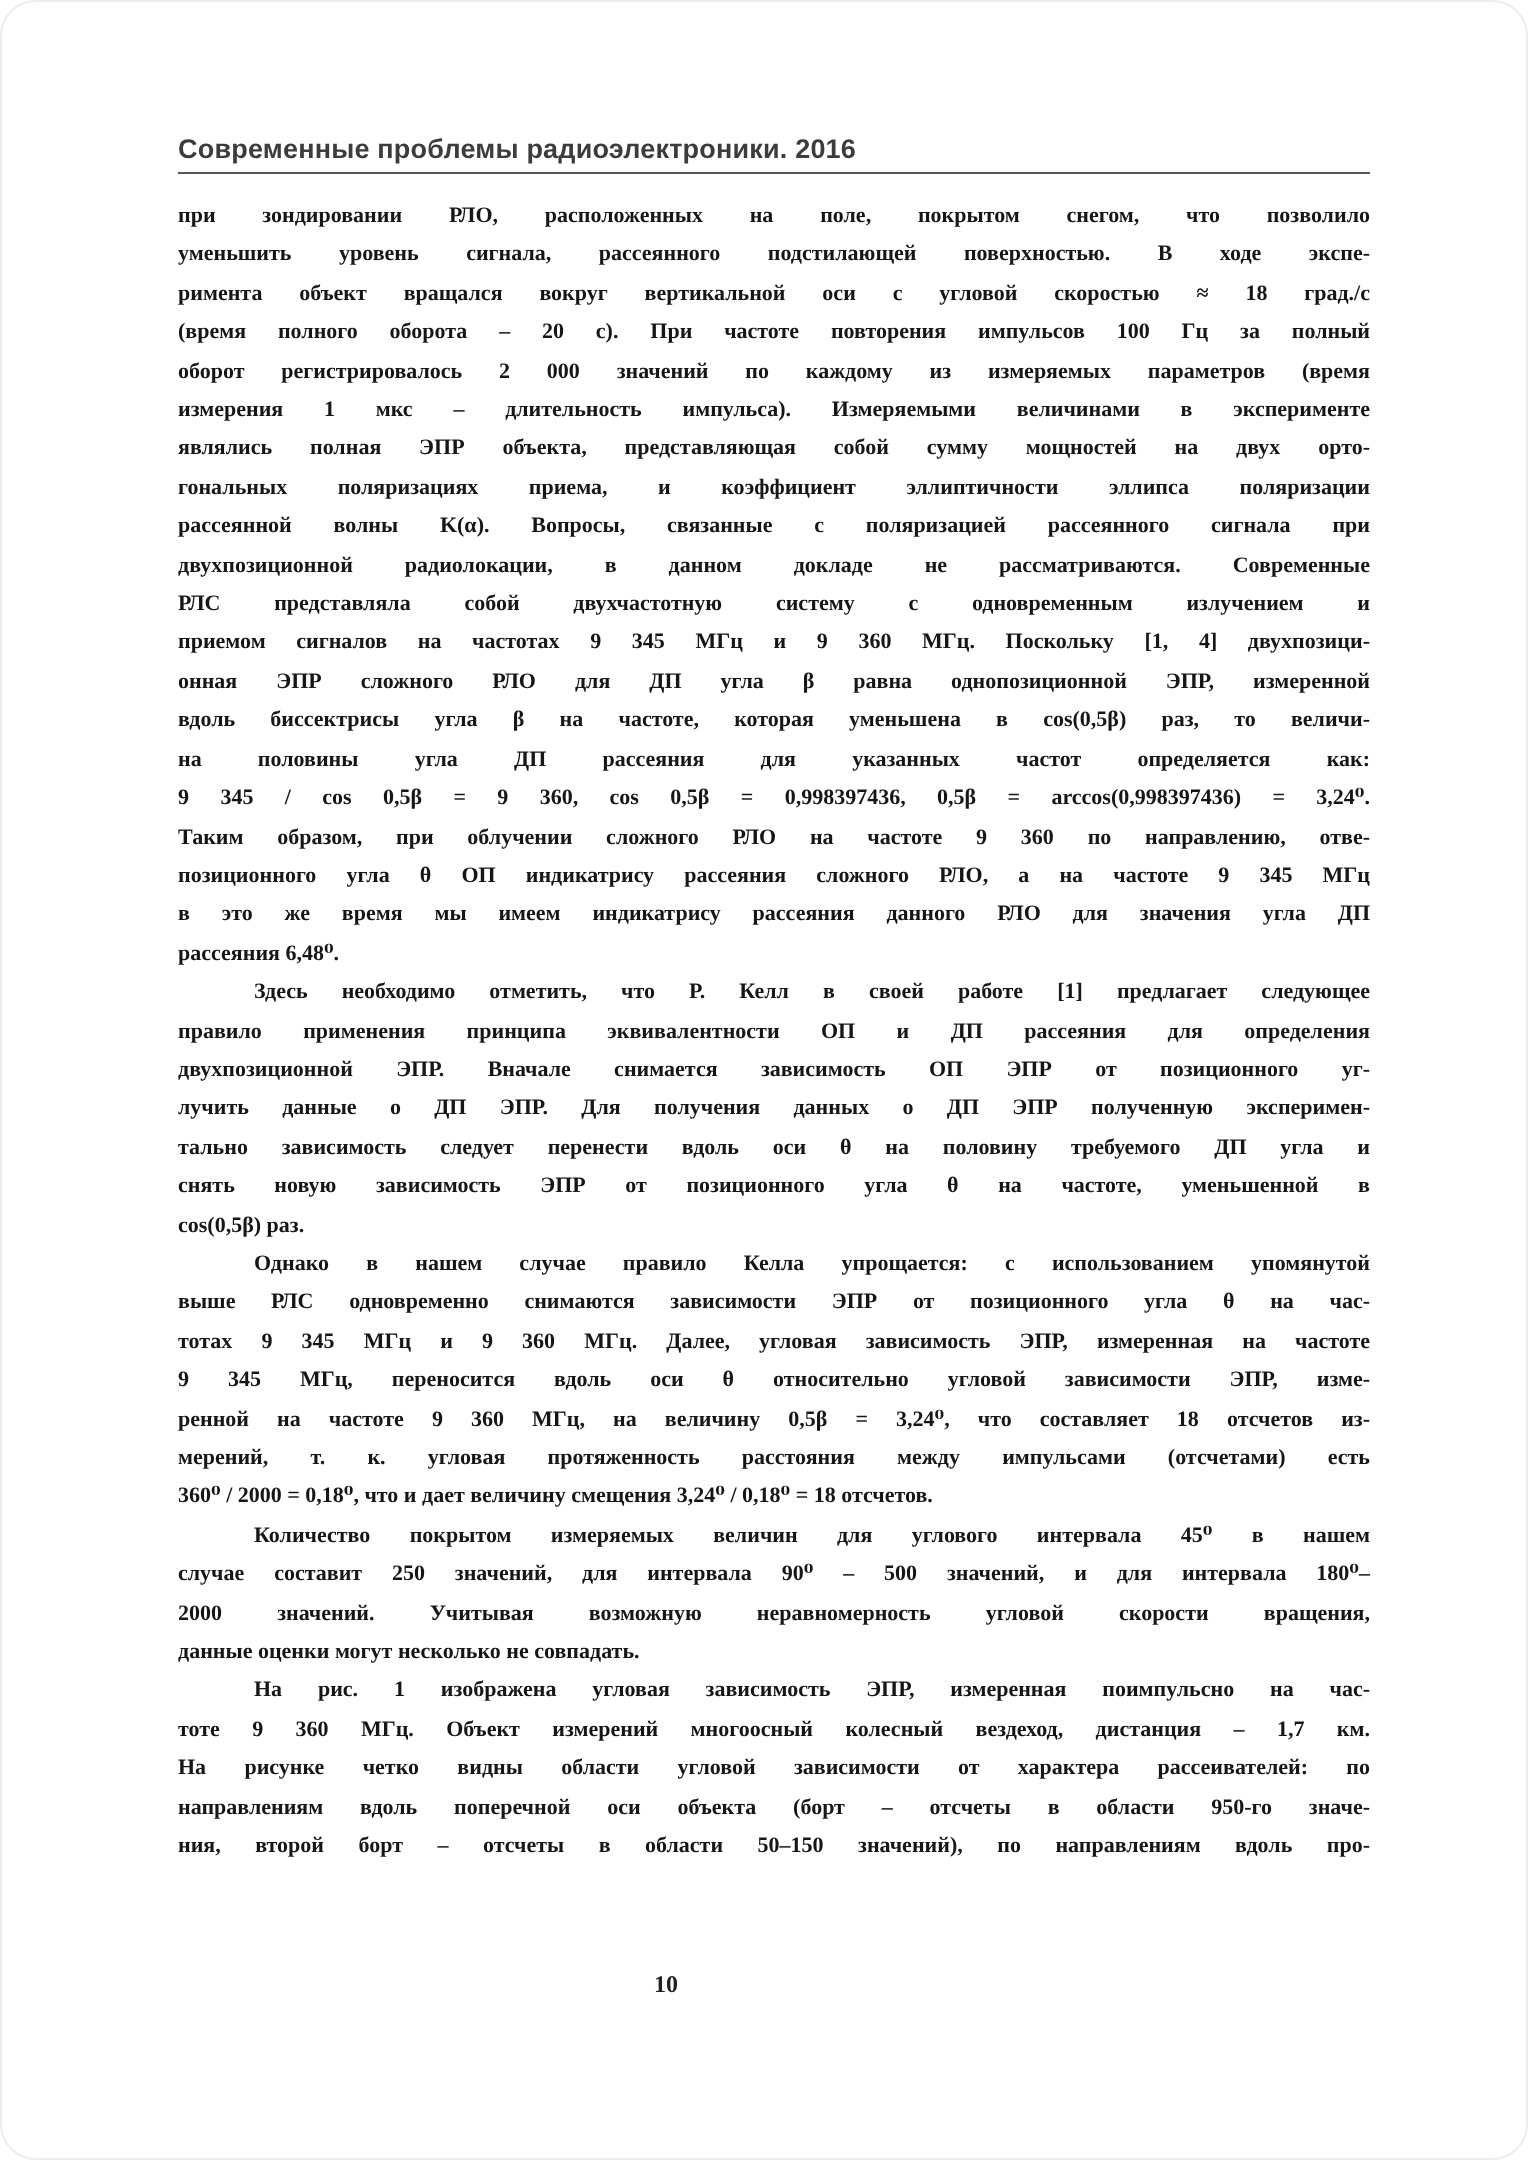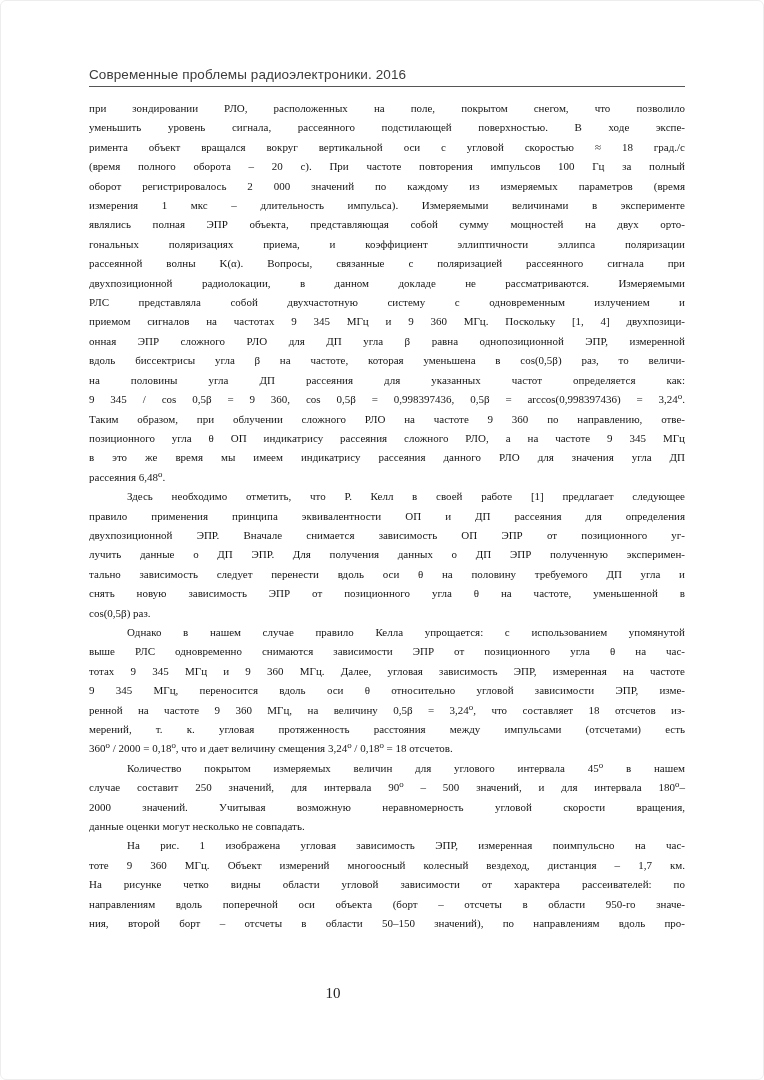--- a/index.html
+++ b/index.html
@@ -12,21 +12,22 @@
     height: 1080px;
     overflow: hidden;
   }
   .page {
     position: relative;
     width: 764px;
     height: 1080px;
     background: #ffffff;
     box-sizing: border-box;
     border: 1px solid #ededed;
-    border-radius: 6px;
+    border-radius: 18px;
+    font-weight: bold;
   }
   .content {
     position: absolute;
     left: 88px;
     top: 66px;
     width: 596px;
   }
   .running-header {
     font-family: "Liberation Sans", "DejaVu Sans", sans-serif;
     font-size: 13.5px;
@@ -55,21 +56,21 @@
   .line.first-indent {
     text-indent: 38px;
   }
   .page-number {
     position: absolute;
     left: 0;
     top: 984px;
     width: 664px;
     text-align: center;
     font-family: "Liberation Serif", "DejaVu Serif", serif;
-    font-size: 15px;
+    font-size: 12px;
     color: #222222;
   }
 </style>
 </head>
 <body>
 
 <div class="page">
   <div class="content">
     <div class="running-header">
       <span>Современные проблемы радиоэлектроники. 2016</span>
@@ -78,21 +79,21 @@
         <div class="paragraph">
           <div class="line">при зондировании РЛО, расположенных на поле, покрытом снегом, что позволило</div>
           <div class="line">уменьшить уровень сигнала, рассеянного  подстилающей поверхностью. В ходе экспе-</div>
           <div class="line">римента объект вращался вокруг вертикальной оси с угловой скоростью  ≈ 18 град./с</div>
           <div class="line">(время полного оборота – 20 с). При частоте повторения импульсов 100 Гц за полный</div>
           <div class="line">оборот регистрировалось 2 000 значений по каждому из измеряемых параметров (время</div>
           <div class="line">измерения 1 мкс – длительность импульса). Измеряемыми величинами в эксперименте</div>
           <div class="line">являлись полная ЭПР объекта, представляющая собой сумму мощностей на двух орто-</div>
           <div class="line">гональных поляризациях приема, и коэффициент эллиптичности эллипса поляризации</div>
           <div class="line">рассеянной волны K(α). Вопросы, связанные с поляризацией рассеянного сигнала при</div>
-          <div class="line">двухпозиционной радиолокации, в данном докладе не рассматриваются. Измеряемыми</div>
+          <div class="line">двухпозиционной радиолокации, в данном докладе не рассматриваются. Современные</div>
           <div class="line">РЛС представляла собой двухчастотную систему с одновременным излучением и</div>
           <div class="line">приемом сигналов на частотах 9 345 МГц  и 9 360 МГц. Поскольку [1, 4] двухпозици-</div>
           <div class="line">онная ЭПР сложного РЛО для ДП угла  β  равна однопозиционной ЭПР, измеренной</div>
           <div class="line">вдоль биссектрисы угла  β  на частоте, которая уменьшена в cos(0,5β) раз, то величи-</div>
           <div class="line">на половины угла ДП рассеяния для указанных частот  определяется как:</div>
           <div class="line">9 345 / cos 0,5β = 9 360,   cos 0,5β = 0,998397436,   0,5β = arccos(0,998397436) = 3,24⁰.</div>
           <div class="line">Таким образом, при облучении сложного РЛО на частоте 9 360 по направлению, отве-</div>
           <div class="line">позиционного угла θ ОП индикатрису рассеяния сложного РЛО, а на частоте 9 345 МГц</div>
           <div class="line">в это же время мы имеем индикатрису рассеяния данного РЛО для значения угла ДП</div>
           <div class="line last">рассеяния 6,48⁰.</div>

